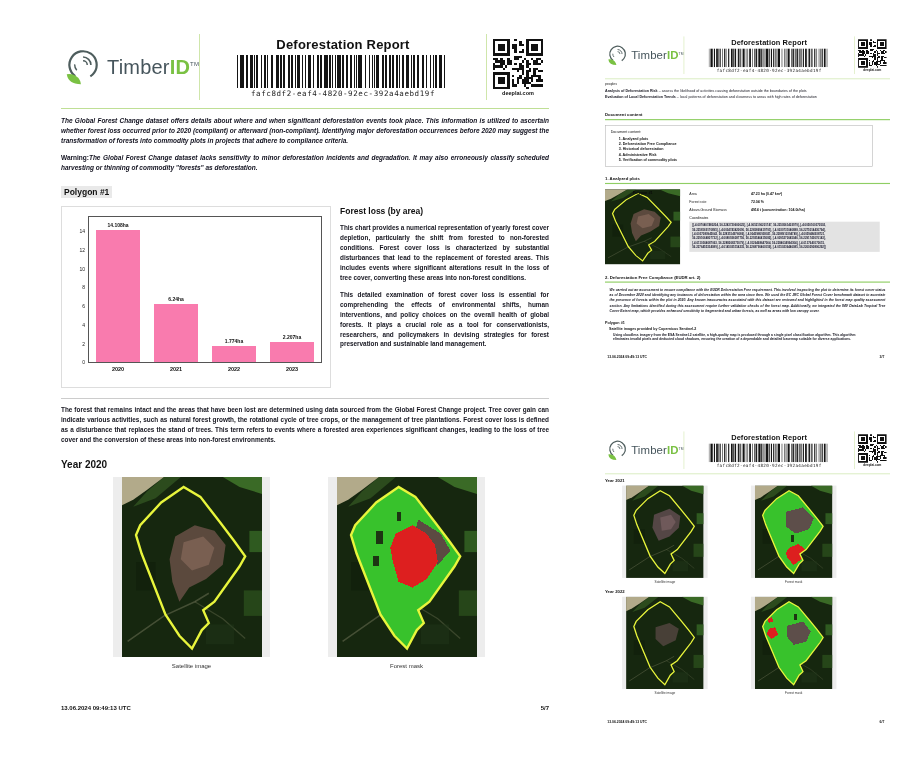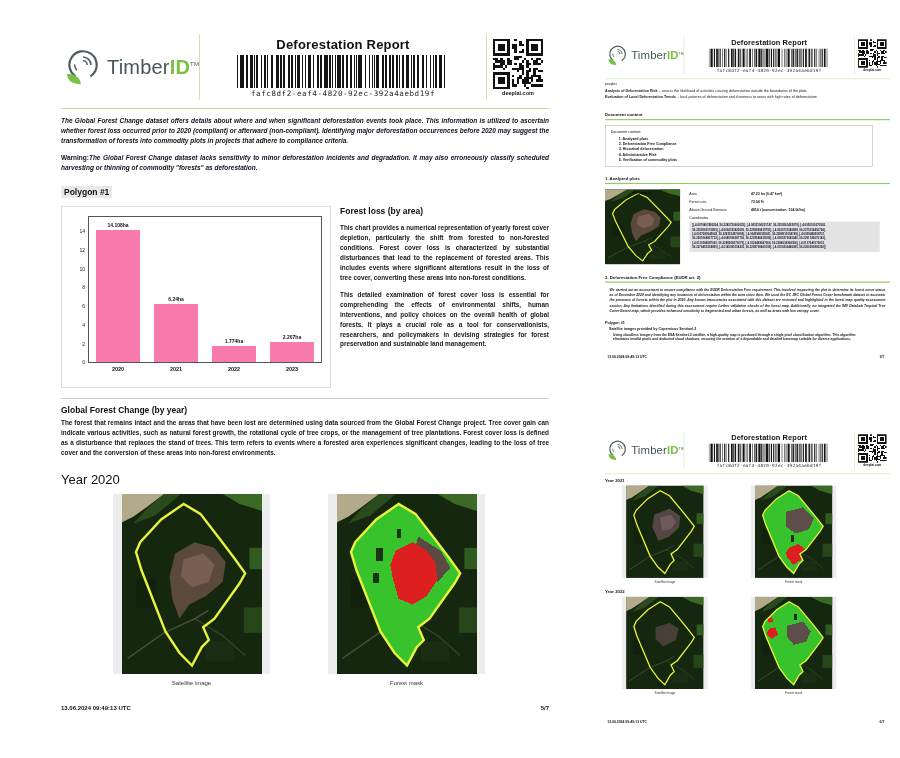--- a/index.html
+++ b/index.html
@@ -33,21 +33,21 @@
         display:flex;align-items:flex-end;}
   .bar-slot{position:relative;flex:1;height:100%;display:flex;align-items:flex-end;justify-content:center;}
   .bar{width:76%;}
   .bar-label{position:absolute;left:50%;transform:translateX(-50%);font-size:5px;font-weight:700;white-space:nowrap;}
   .xtick{position:absolute;top:100%;margin-top:4px;font-size:5.5px;font-weight:700;transform:translateX(-50%);}
   .ytick{position:absolute;right:100%;margin-right:4px;font-size:5px;transform:translateY(50%);color:#222;}
   .fl-col{flex:1;}
   .sec-heading{font-size:8.5px;font-weight:800;}
   .body-par{font-size:6.4px;line-height:1.55;text-align:justify;margin-top:7px;font-weight:600;color:#15151f;}
   .hr-light{height:1px;background:#ccc;margin:10px 0 6px 0;}
-  .year-label{font-size:13px;font-weight:400;margin-top:14px;}
+  .year-label{font-size:10px;font-weight:700;margin-top:14px;}
   .img-row{display:flex;margin-top:7px;padding-left:52px;gap:58px;}
   .img-panel{width:157px;height:180px;background:#ededed;display:flex;justify-content:center;flex:0 0 auto;}
   .satbox{width:140px;height:180px;}
   .cap-row{display:flex;padding-left:52px;gap:58px;margin-top:6px;}
   .caption{width:157px;text-align:center;font-size:6px;color:#333;}
   .page-footer{position:absolute;left:6px;right:6px;top:677px;display:flex;justify-content:space-between;}
   .f-ts{font-size:6px;font-weight:800;}
   .f-pg{font-size:6px;font-weight:700;}
   
   .thumb{position:absolute;width:290px;}
@@ -337,21 +337,20 @@
         </div>
     </div>
     <div class="fl-col">
       <div class="sec-heading">Forest loss (by area)</div>
       <div class="body-par">This chart provides a numerical representation of yearly forest cover depletion, particularly the shift from forested to non-forested conditions. Forest cover loss is characterized by substantial disturbances that lead to the replacement of forested areas. This includes events where significant alterations result in the loss of tree cover, converting these areas into non-forest conditions.</div>
       <div class="body-par">This detailed examination of forest cover loss is essential for comprehending the effects of environmental shifts, human interventions, and policy choices on the overall health of global forests. It plays a crucial role as a tool for conservationists, researchers, and policymakers in devising strategies for forest preservation and sustainable land management.</div>
     </div>
   </div>
 
   <div class="hr-light"></div>
-  <div class="sec-heading">Global Forest Change (by year)</div>
   <div class="body-par" style="margin-top:3px;">The forest that remains intact and the areas that have been lost are determined using data sourced from the Global Forest Change project. Tree cover gain can indicate various activities, such as natural forest growth, the rotational cycle of tree crops, or the management of tree plantations. Forest cover loss is defined as a disturbance that replaces the stand of trees. This term refers to events where a forested area experiences significant changes, leading to the loss of tree cover and the conversion of these areas into non-forest environments.</div>
 
   <div class="year-label">Year 2020</div>
   <div class="img-row">
     <div class="img-panel">
       <div class="satbox satimg"><svg viewBox="0 0 100 127" preserveAspectRatio="none" width="100%" height="100%">
             <rect width="100" height="127" fill="#16270f"></rect>
             <polygon points="0,0 30,0 18,9 8,16 0,20" fill="#b2aa8a"></polygon>
             <polygon points="30,0 42,0 24,15 8,21 18,10" fill="#41702b" opacity=".5"></polygon>
             <polygon points="72,0 100,0 100,12 84,7" fill="#3a6a26"></polygon>

